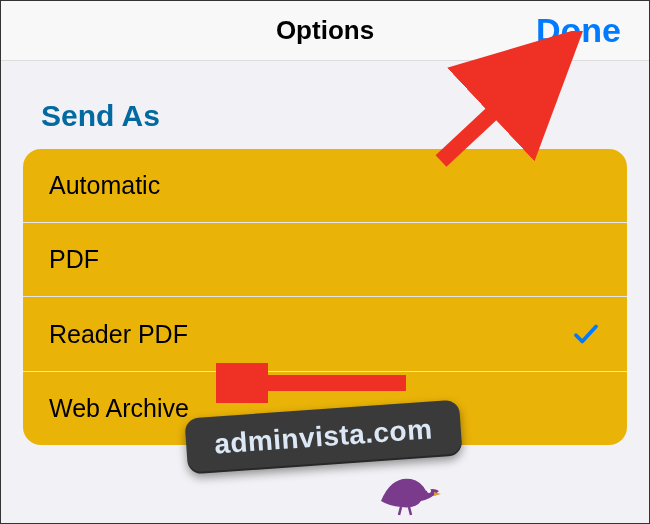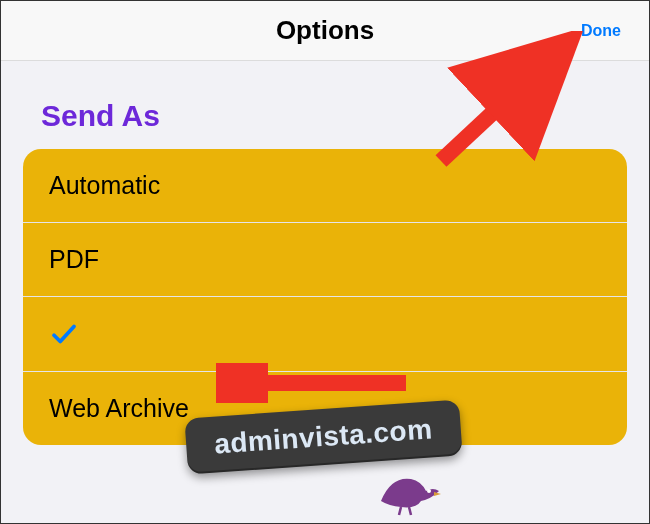--- a/index.html
+++ b/index.html
@@ -26,31 +26,31 @@
       position: relative;
     }
     .header-title {
       font-size: 26px;
       font-weight: 600;
       color: #000;
     }
     .done-button {
       position: absolute;
       right: 28px;
-      font-size: 16px;
+      font-size: 34px;
       font-weight: 600;
       color: #007aff;
       cursor: pointer;
       margin-left: 42px;
     }
     .section-header {
       padding: 38px 40px 16px 40px;
       font-size: 30px;
       font-weight: 700;
-      color: #6d28d9;
+      color: #0369a1;
     }
     .list-container {
       margin: 0 22px;
       background: #eab308;
       border-radius: 18px;
       overflow: hidden;
     }
     .list-item {
       padding: 22px 26px;
       font-size: 25px;
@@ -118,20 +118,21 @@
 <div class="section-header">Send As</div>
 
 <div class="list-container">
   <div class="list-item">
     <span>Automatic</span>
   </div>
   <div class="list-item">
     <span>PDF</span>
   </div>
   <div class="list-item">
+    <span>Reader PDF</span>
     <svg class="check-icon" viewBox="0 0 24 24" fill="none" stroke="currentColor" stroke-width="3" stroke-linecap="round" stroke-linejoin="round">
       <polyline points="4 13 9 18 20 6"></polyline>
     </svg>
   </div>
   <div class="list-item">
     <span>Web Archive</span>
   </div>
 </div>
 
 <svg class="arrow-to-done" width="180" height="140" viewBox="0 0 180 140">

